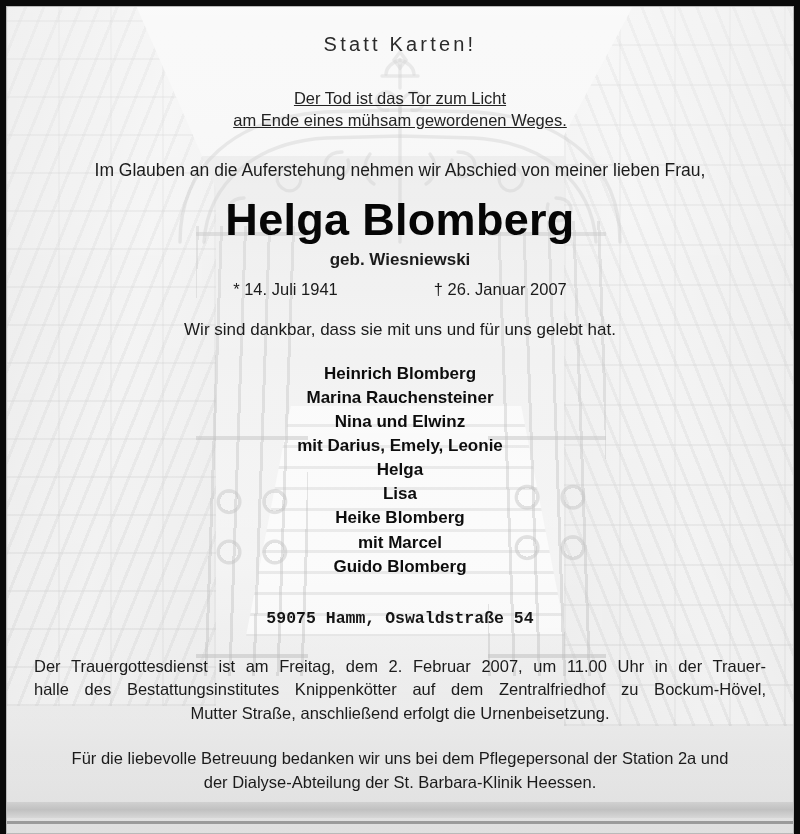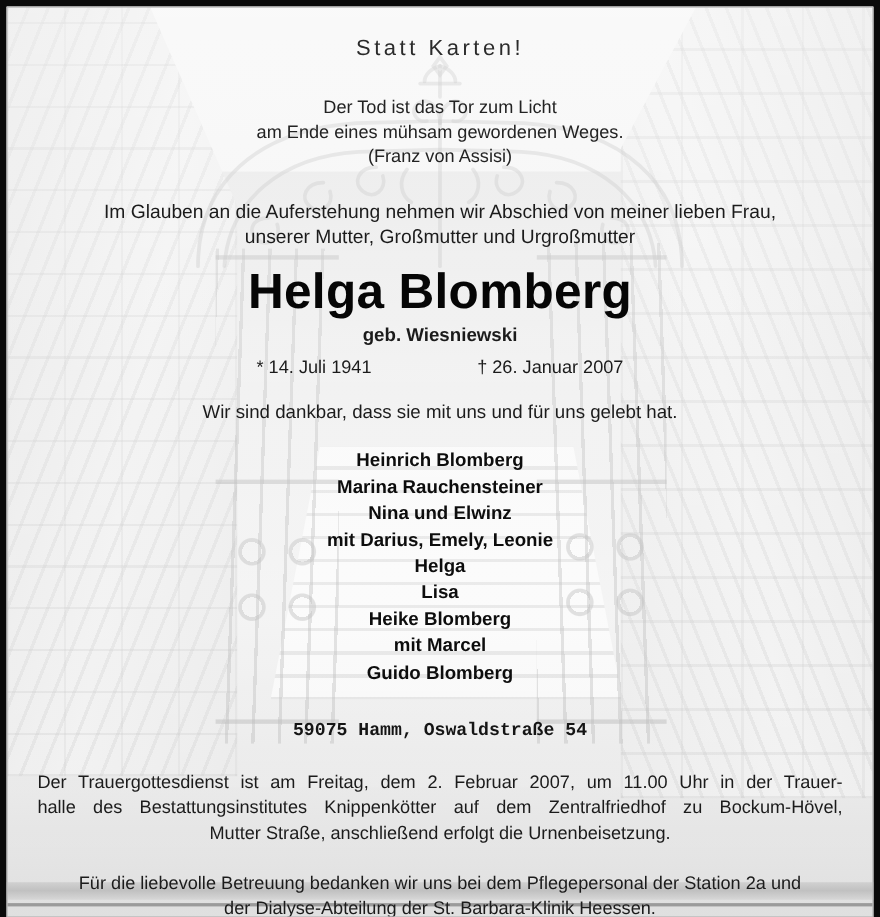--- a/index.html
+++ b/index.html
@@ -168,20 +168,21 @@
     margin-top: 26px;
     font-size: 20px;
     font-weight: 400;
     letter-spacing: 3.2px;
     color: #2b2b2b;
   }
   .verse {
     margin-top: 31px;
     font-size: 16.5px;
     color: #232323;
+    text-decoration: underline;
   }
   .verse .vl { display: block; margin: 1px 0; }
   .intro {
     margin-top: 28px;
     font-size: 17.5px;
     color: #1b1b1b;
     text-align: center;
   }
   .intro .vl { display: block; margin: 1px 0; }
 
@@ -302,26 +303,24 @@
       <div class="plinth-rule"></div>
     </div>
 
     <div class="content">
 
       <div class="statt ln">Statt Karten!</div>
 
       <div class="verse ln">
         <span class="vl">Der Tod ist das Tor zum Licht</span>
         <span class="vl">am Ende eines mühsam gewordenen Weges.</span>
-        <span class="vl">(Franz von Assisi)</span>
       </div>
 
       <div class="intro ln">
         <span class="vl">Im Glauben an die Auferstehung nehmen wir Abschied von meiner lieben Frau,</span>
-        <span class="vl">unserer Mutter, Großmutter und Urgroßmutter</span>
       </div>
 
       <div class="name">Helga Blomberg</div>
       <div class="maiden">geb. Wiesniewski</div>
 
       <div class="dates">
         <span>* 14. Juli 1941</span>
         <span>† 26. Januar 2007</span>
       </div>
 

